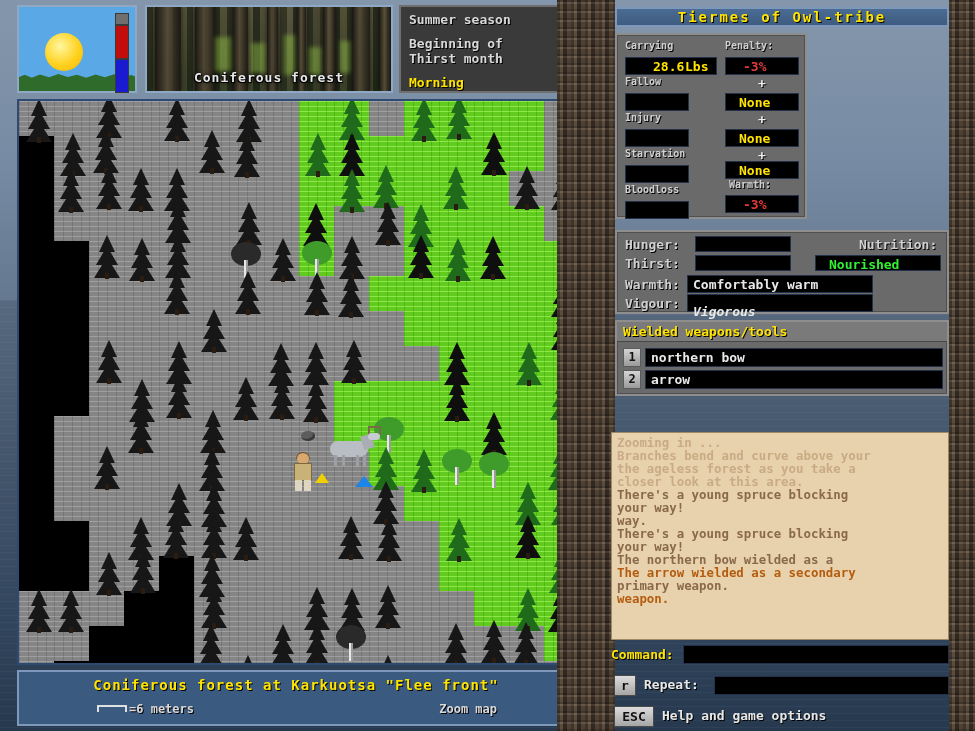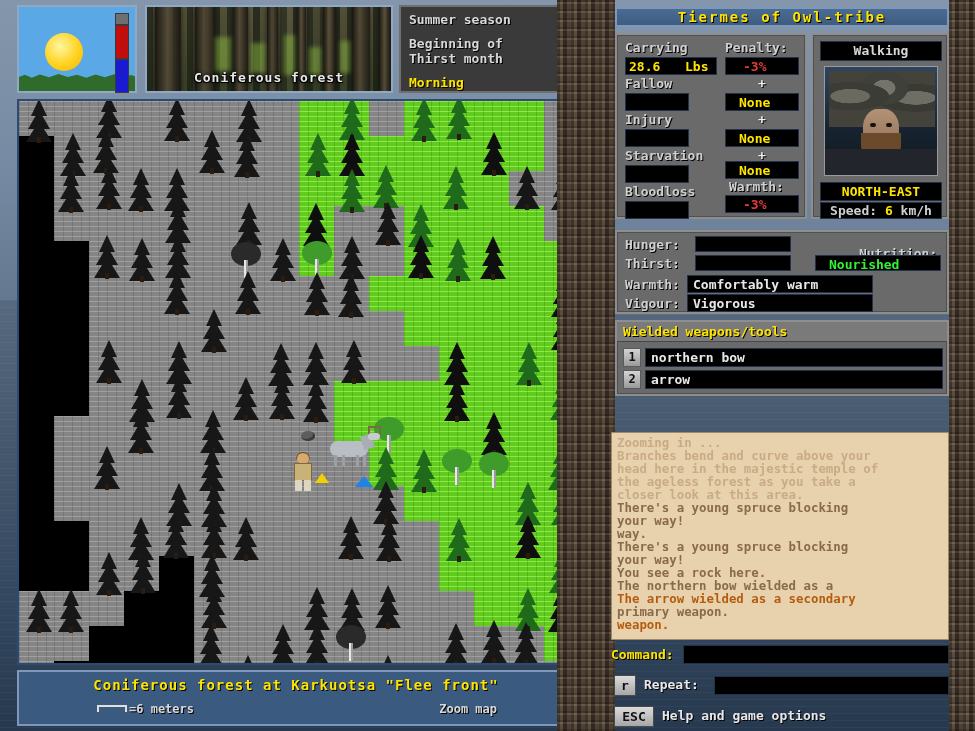--- a/index.html
+++ b/index.html
@@ -191,21 +191,21 @@
   #rep-key { position:absolute; left:0; top:0; width:22px; height:21px; line-height:19px; }
   #rep-lbl { position:absolute; left:30px; top:0; color:#e8e8e8; font-weight:bold; font-size:13px;
     line-height:20px; text-shadow:1px 1px 0 #000; }
   #rep-input { position:absolute; left:100px; top:1px; width:235px; height:19px; background:#000; border:1px solid #23324a; }
   #esc-row { position:absolute; left:614px; top:706px; width:335px; height:22px; }
   #esc-key { position:absolute; left:0; top:0; width:40px; height:21px; line-height:19px; }
   #esc-lbl { position:absolute; left:48px; top:0; color:#e8e8e8; font-weight:bold; font-size:13px;
     line-height:20px; text-shadow:1px 1px 0 #000; }
 
   
-  .sp-lbl { position:absolute; font-size:13px; font-weight:bold; color:#d0d0d0; text-shadow:1px 1px 0 #000;text-align:right; }
+  .sp-lbl { position:absolute; font-size:10px; font-weight:bold; color:#d0d0d0; text-shadow:1px 1px 0 #000;text-align:right; }
   .sp-box { position:absolute; background:#000; border:1px solid #23324a; }
   .sp-txt { position:absolute; font-size:13px; font-weight:bold; text-shadow:1px 1px 0 #000; }
   .plus   { position:absolute; color:#f0f0f0; font-weight:bold; font-size:13px; text-shadow:1px 1px 0 #000; }
 
   
   #port-mode { position:absolute; left:7px; top:6px; width:122px; height:20px;
     background:#000; border:1px solid #23324a; color:#d8d8d8; font-weight:bold;
     font-size:13px; text-align:center; line-height:18px; }
   #port-img { position:absolute; left:11px; top:31px; width:114px; height:110px;
     border:1px solid #9a9a9a; overflow:hidden;
@@ -1197,21 +1197,21 @@
 
   <div class="bark bark-left"></div>
   <div class="bark bark-right"></div>
 
   <div id="char-title" class="title-bar">Tiermes of Owl-tribe</div>
 
   <div id="stat-panel" class="panel-dark">
     <span class="sp-lbl" style="left:8px;  top:5px;">Carrying</span>
     <span class="sp-lbl" style="left:108px;top:5px;">Penalty:</span>
     <div class="sp-box" style="left:8px;  top:22px; width:92px; height:18px;"></div>
-    <span class="sp-txt val-yellow" style="left:12px; top:24px;">28.6</span>
+    <span class="sp-txt val-yellow" style="left:36px; top:24px;">28.6</span>
     <span class="sp-txt val-yellow" style="left:68px; top:24px;">Lbs</span>
     <div class="sp-box" style="left:108px;top:22px; width:74px; height:18px;"></div>
     <span class="sp-txt val-red" style="left:126px;top:24px;">-3%</span>
 
     <span class="sp-lbl" style="left:8px;  top:41px;">Fallow</span>
     <span class="plus" style="left:141px;top:41px;">+</span>
     <div class="sp-box" style="left:8px;  top:58px; width:64px; height:18px;"></div>
     <div class="sp-box" style="left:108px;top:58px; width:74px; height:18px;"></div>
     <span class="sp-txt val-yellow" style="left:122px;top:60px;">None</span>
 
@@ -1228,83 +1228,61 @@
     <span class="sp-txt val-yellow" style="left:122px;top:128px;">None</span>
 
     <span class="sp-lbl" style="left:112px;top:144px;">Warmth:</span>
     <div class="sp-box" style="left:108px;top:160px; width:74px; height:18px;"></div>
     <span class="sp-txt val-red" style="left:126px;top:162px;">-3%</span>
 
     <span class="sp-lbl" style="left:8px;  top:149px;">Bloodloss</span>
     <div class="sp-box" style="left:8px;  top:166px; width:64px; height:18px;"></div>
   </div>
 
-  <div id="port-panel" class="panel-dark">
-    <div id="port-mode">Walking</div>
-    <div id="port-img">
-      <div id="port-fur"></div>
-      <div id="port-face"></div>
-      <div id="port-beard"></div>
-      <div id="port-eye1"></div>
-      <div id="port-eye2"></div>
-      <div id="port-coat"></div>
-      <svg id="port-arrow" width="34" height="34" viewBox="0 0 34 34" style="position:absolute;right:2px;top:2px;">
-        <polygon points="31,3 31,20 25,14 13,26 8,21 20,9 14,3" fill="#1f84e8" stroke="#0c2f55" stroke-width="1.5"></polygon>
-      </svg>
-    </div>
-    <div id="port-dir">NORTH-EAST</div>
-    <div id="port-spd">
-      <span>Speed:</span>
-      <b>6</b>
-      <span>km/h</span>
-    </div>
-  </div>
 
   <div id="cond-panel" class="panel-dark">
     <span class="cp-lbl" style="left:8px; top:5px;">Hunger:</span>
     <div class="cp-box" style="left:78px;top:4px; width:96px; height:16px;"></div>
-    <span class="cp-lbl" style="left:216px;top:14px;padding-left:26px;">Nutrition:</span>
+    <span class="cp-lbl" style="left:216px;top:5px;padding-left:26px;">Nutrition:</span>
     <span class="cp-lbl" style="left:8px; top:24px;">Thirst:</span>
     <div class="cp-box" style="left:78px;top:23px; width:96px; height:16px;"></div>
     <div class="cp-box" style="left:198px;top:23px; width:126px; height:16px;"></div>
     <span class="cp-val val-green" style="left:212px;top:25px;">Nourished</span>
 
     <span class="cp-lbl" style="left:8px; top:45px;">Warmth:</span>
     <div class="cp-box" style="left:70px;top:43px; width:186px; height:18px;"></div>
     <span class="cp-val val-white" style="left:76px;top:45px;">Comfortably warm</span>
 
     <span class="cp-lbl" style="left:8px; top:64px;">Vigour:</span>
     <div class="cp-box" style="left:70px;top:62px; width:186px; height:18px;"></div>
-    <span class="cp-val val-white" style="left:76px;top:64px;">Vigorous</span>
+    <span class="cp-val val-white" style="left:76px;top:72px;font-style:italic;">Vigorous</span>
   </div>
 
   <div id="wield-panel" class="panel-dark">
     <div id="wield-head">Wielded weapons/tools</div>
     <div class="wield-row" style="top:26px;">
       <span class="wkey">1</span>
       <span class="wname">northern bow</span>
     </div>
     <div class="wield-row" style="top:48px;">
       <span class="wkey">2</span>
       <span class="wname">arrow</span>
     </div>
   </div>
 
   <div id="msg-panel">
       <div class="msg m-faded">Zooming in ...</div>
       <div class="msg m-faded">Branches bend and curve above your</div>
-      <div class="msg m-faded">head here in the majestic temple of</div>
       <div class="msg m-faded">the ageless forest as you take a</div>
       <div class="msg m-faded">closer look at this area.</div>
       <div class="msg m-norm">There's a young spruce blocking</div>
       <div class="msg m-norm">your way!</div>
       <div class="msg m-norm">way.</div>
       <div class="msg m-norm">There's a young spruce blocking</div>
       <div class="msg m-norm">your way!</div>
-      <div class="msg m-norm">You see a rock here.</div>
       <div class="msg m-norm">The northern bow wielded as a</div>
       <div class="msg m-hot">The arrow wielded as a secondary</div>
       <div class="msg m-norm">primary weapon.</div>
       <div class="msg m-hot">weapon.</div>
     </div>
 
   <div id="cmd-row">
     <span id="cmd-lbl">Command:</span>
     <div id="cmd-input"></div>
   </div>

